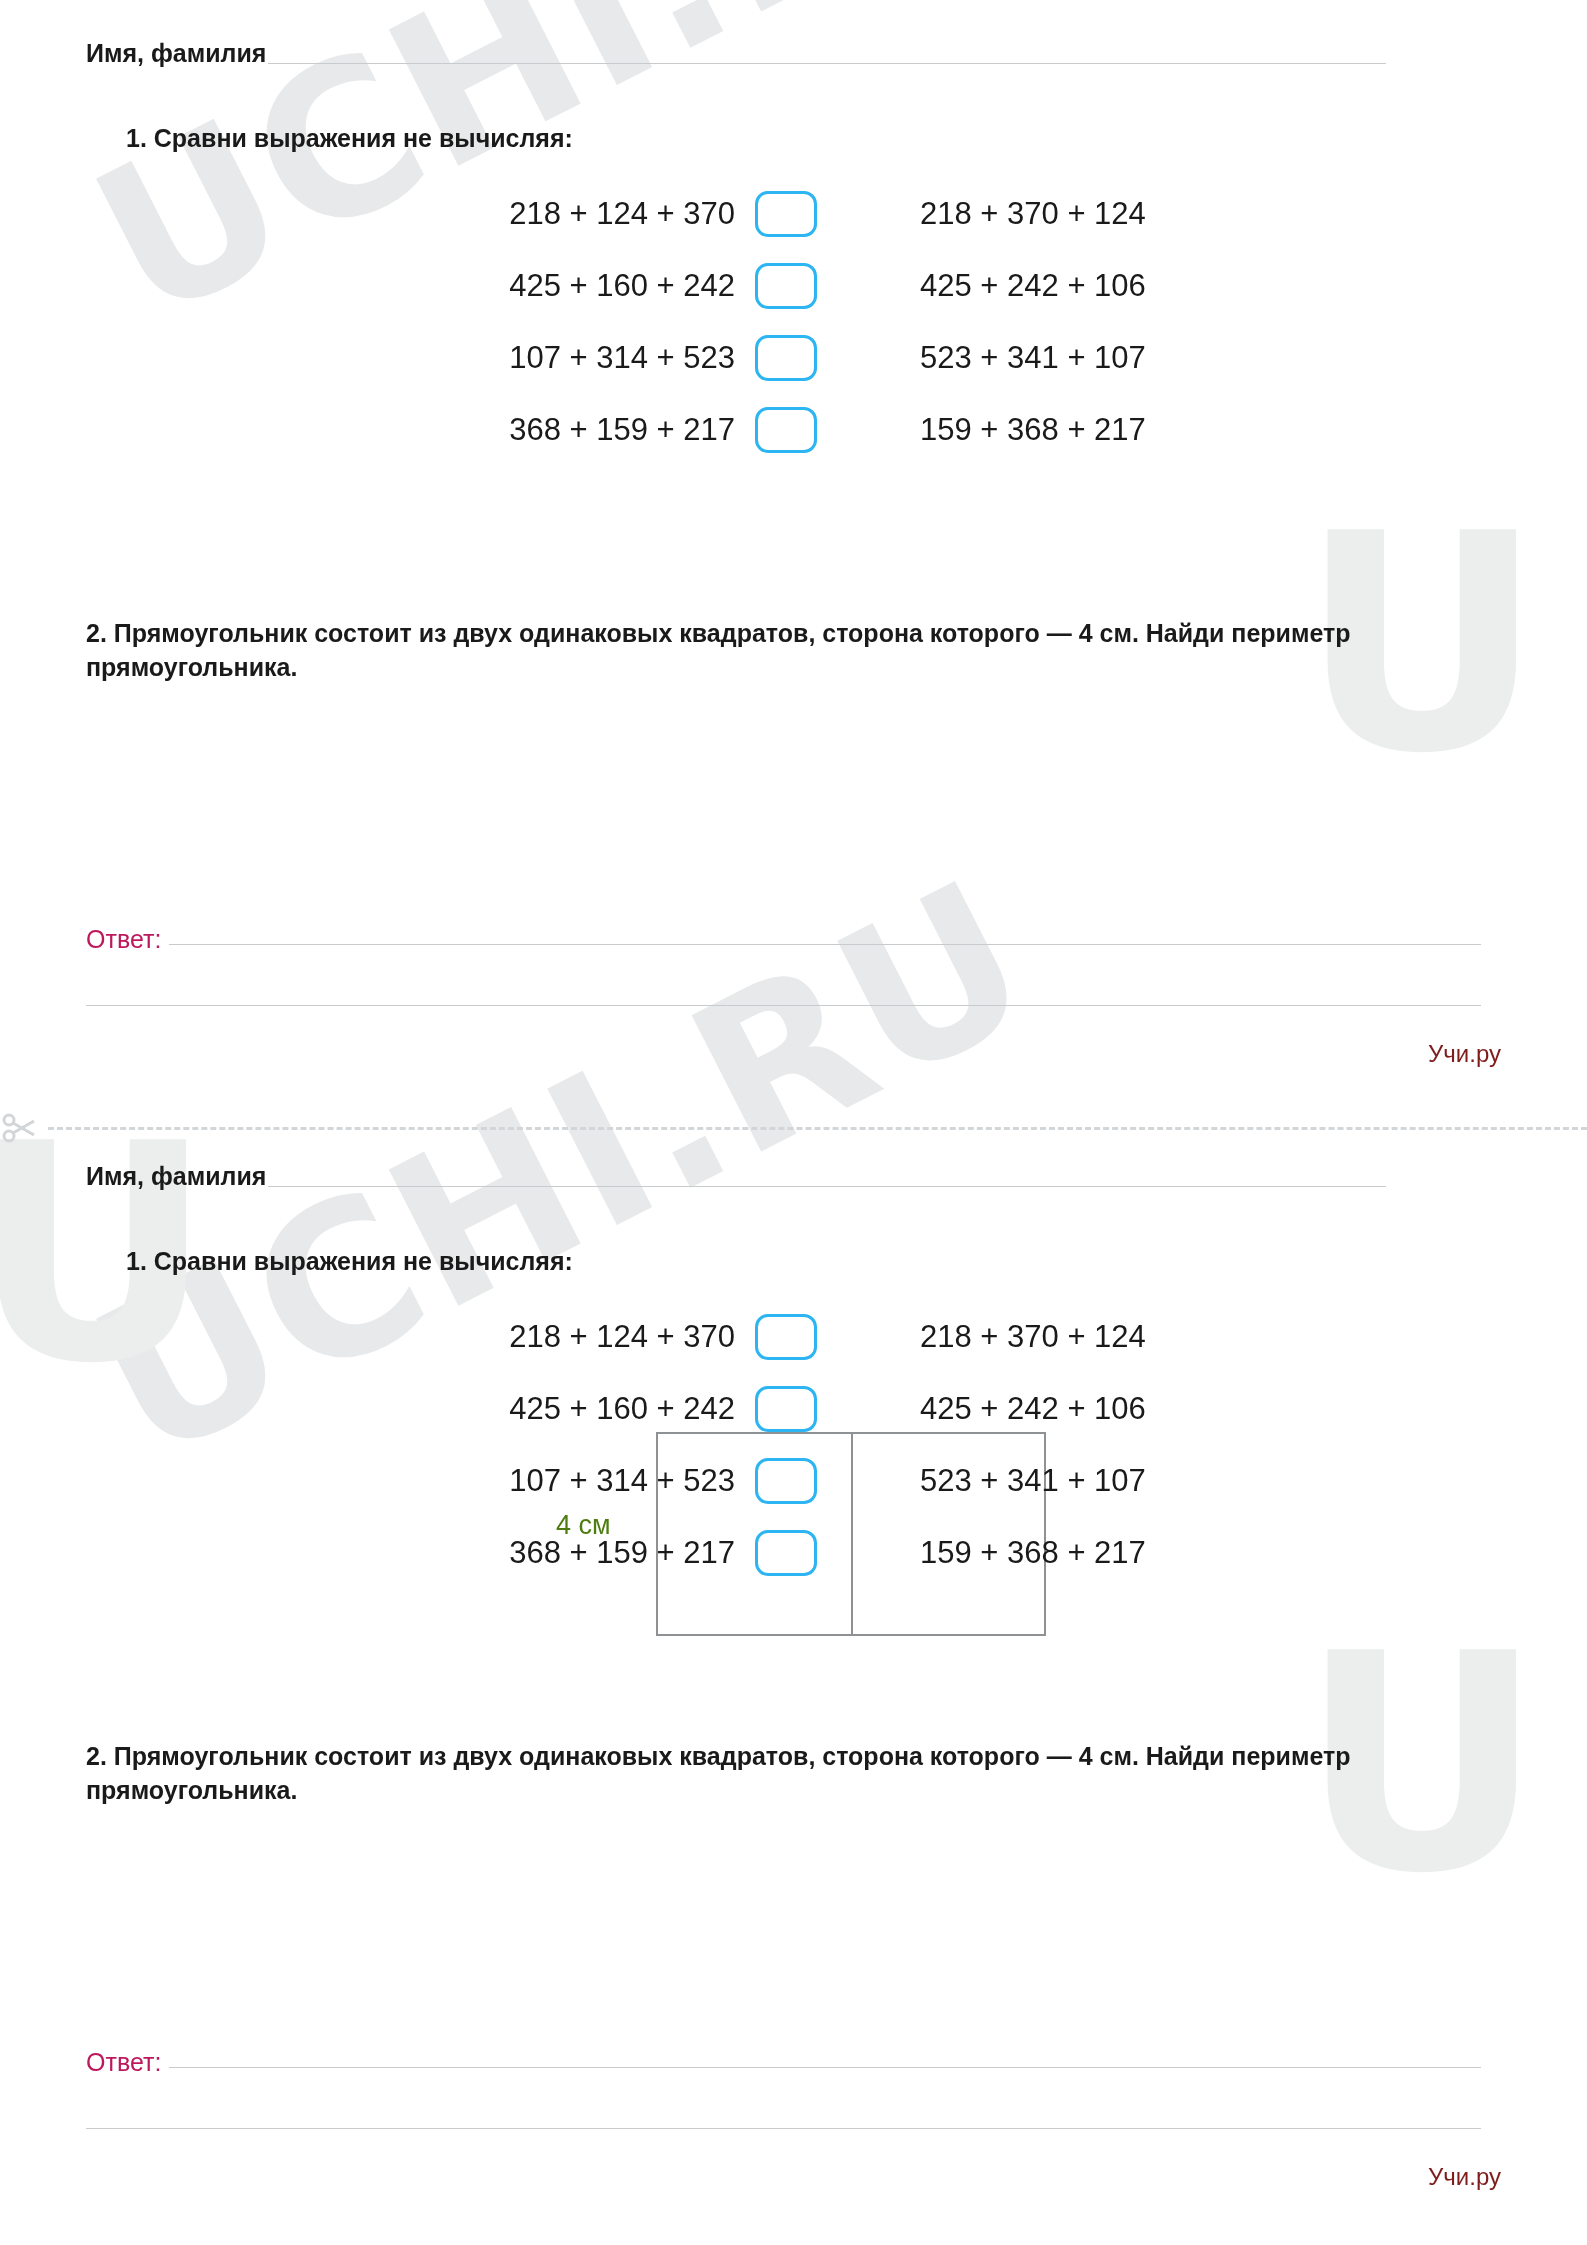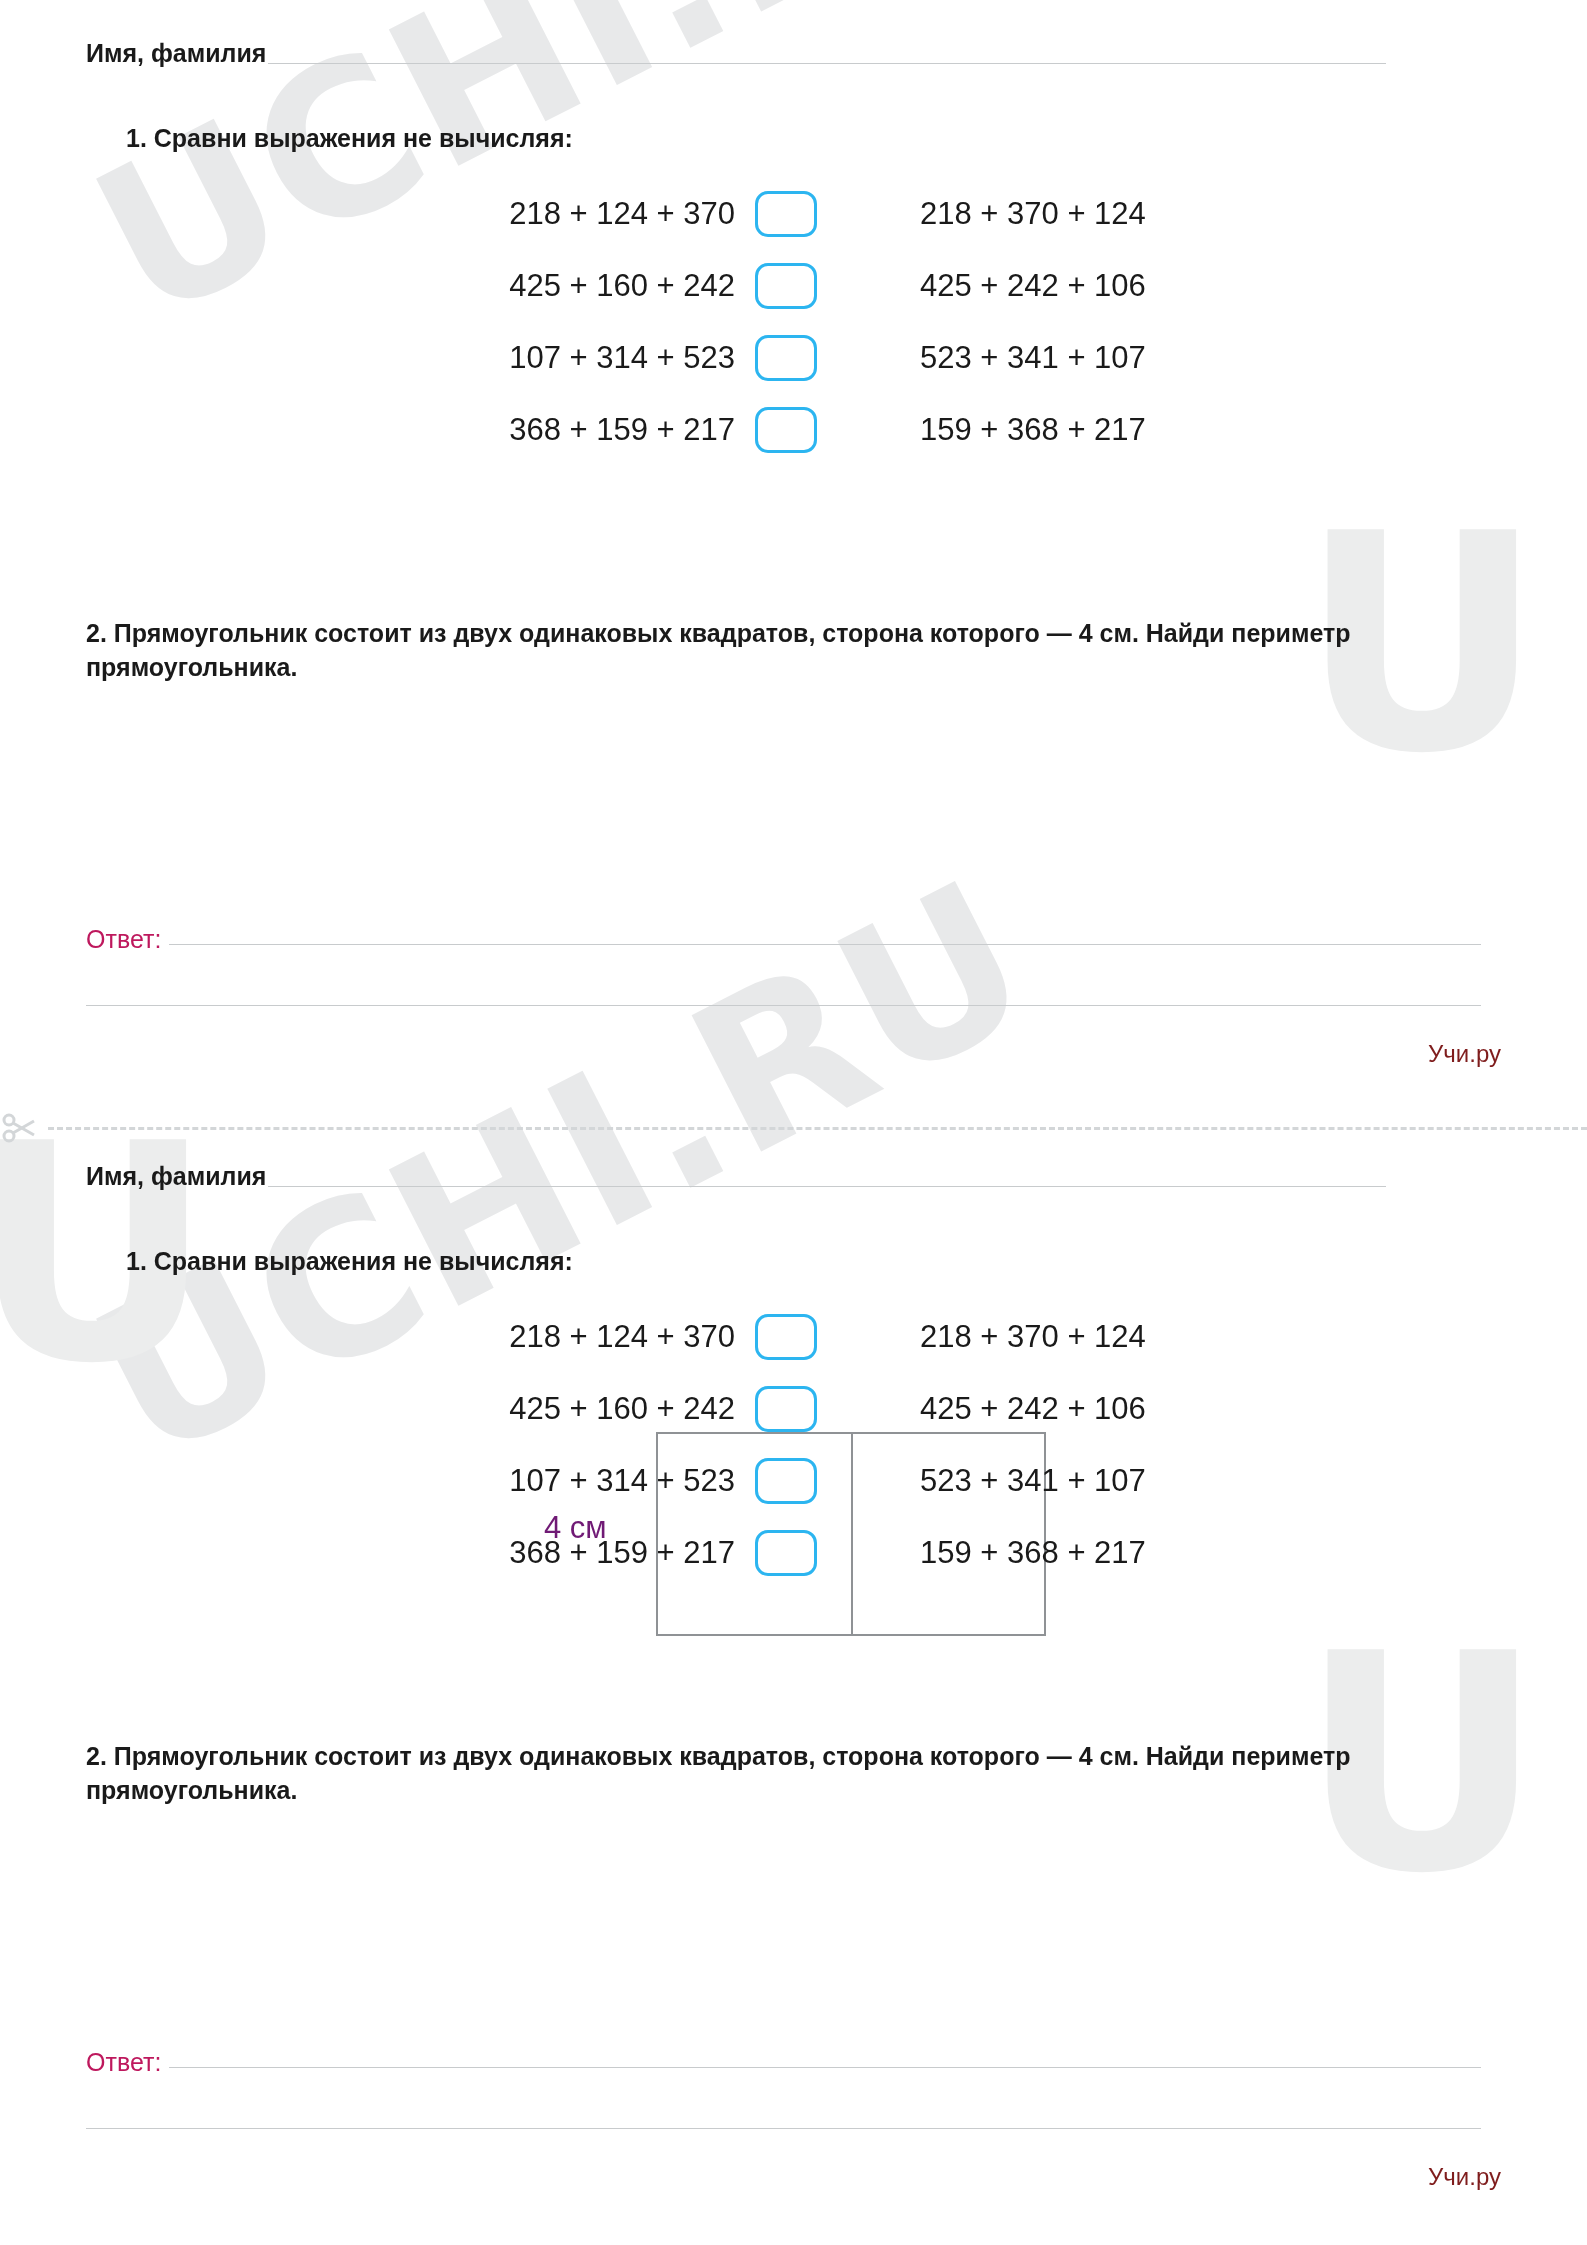--- a/index.html
+++ b/index.html
@@ -145,24 +145,24 @@
   
   .figure-area {
     position: absolute;
     left: 0;
     top: 710px;
     width: 1587px;
     height: 230px;
   }
   .figure-label {
     position: absolute;
-    left: 544px;
+    left: 556px;
     top: 800px;
-    font-size: 31px;
-    color: #701a75;
+    font-size: 27px;
+    color: #4d7c0f;
   }
   .rect-shape {
     position: absolute;
     left: 656px;
     top: 722px;
     width: 390px;
     height: 204px;
     border: 2px solid #8f9295;
     box-sizing: border-box;
     background: #ffffff;

